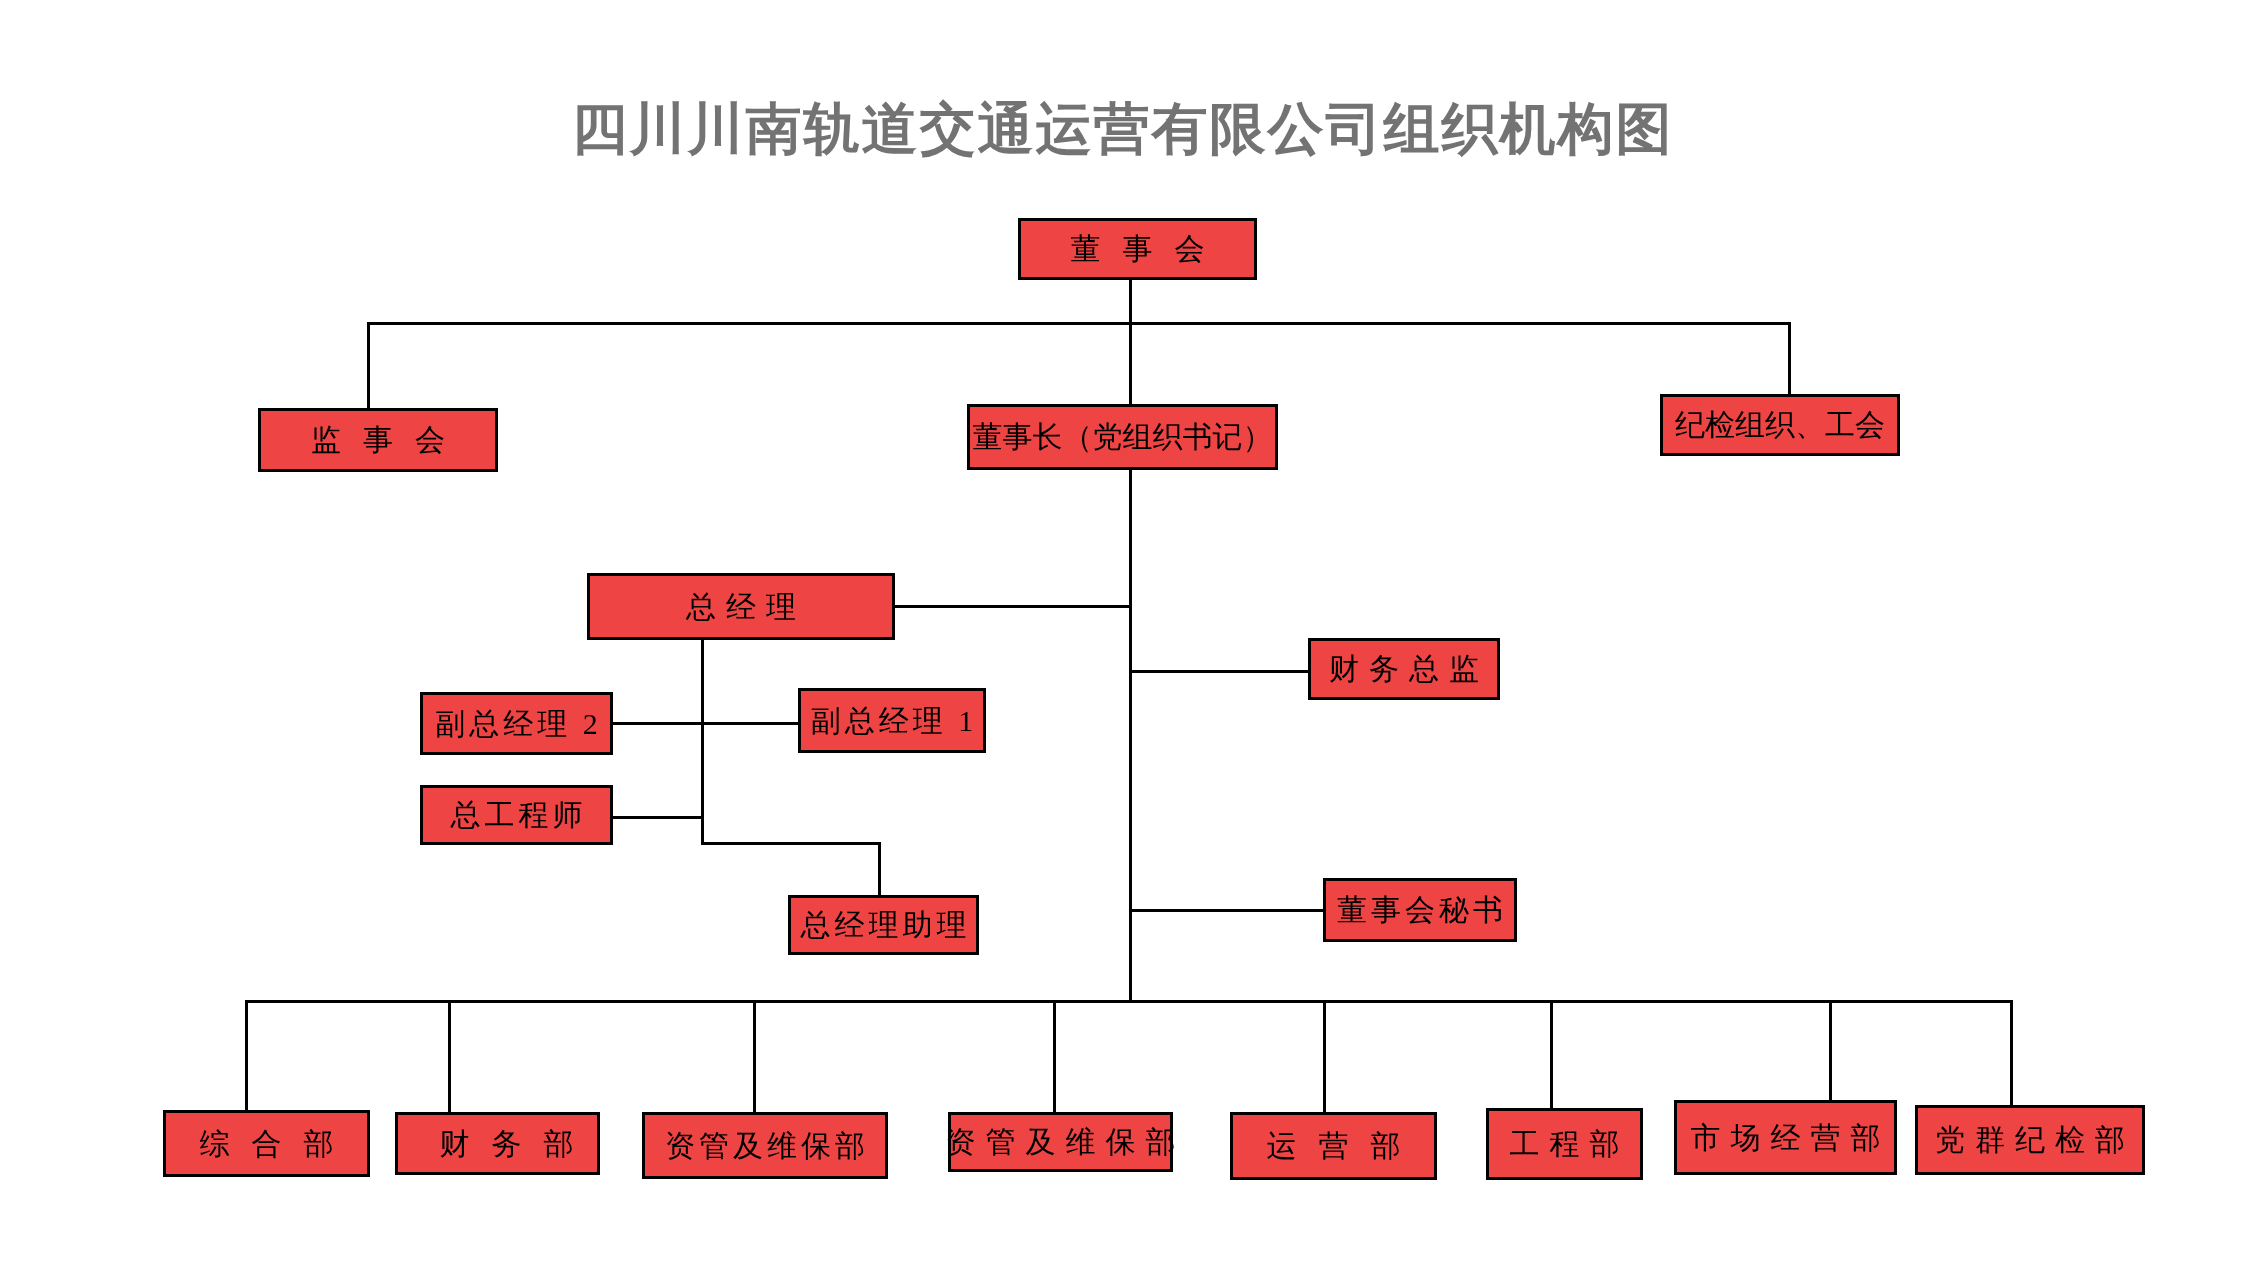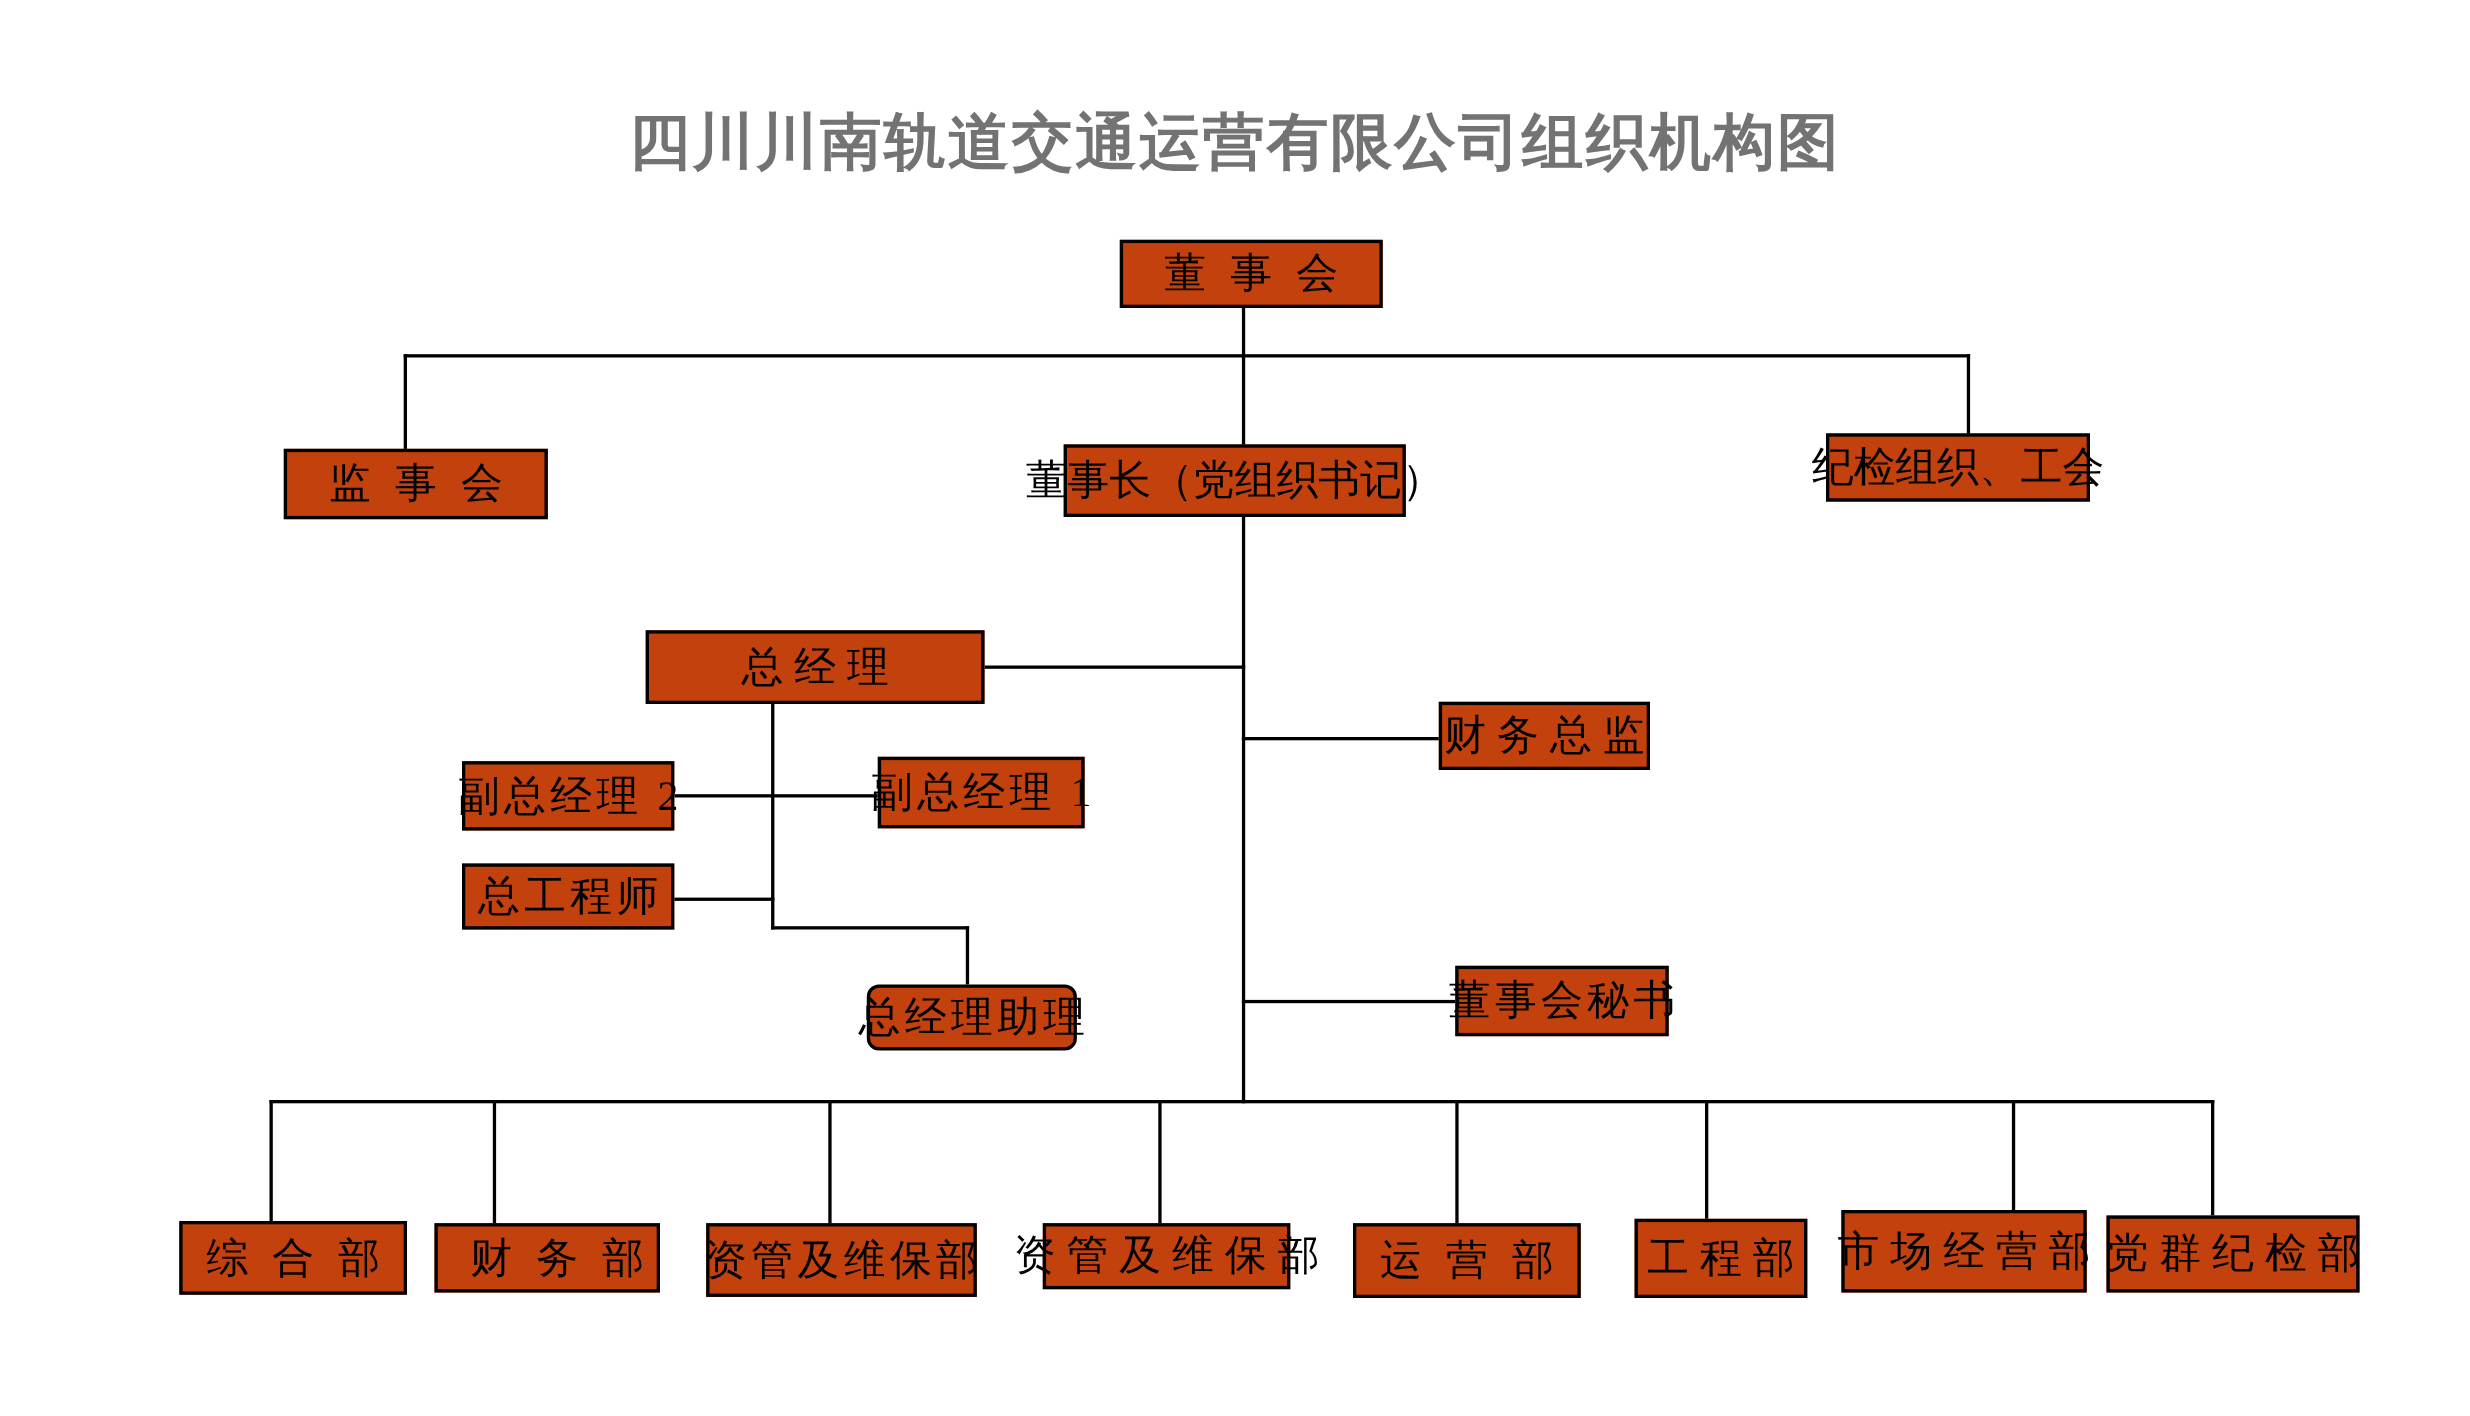--- a/index.html
+++ b/index.html
@@ -26,25 +26,25 @@
     font-weight: bold;
     font-size: 56px;
     letter-spacing: 2px;
     color: #737373;
     white-space: nowrap;
   }
   .node {
     position: absolute;
     box-sizing: border-box;
     border: 3px solid #000000;
-    background: #c2410c;
+    background: #ef4444;
     display: flex;
     align-items: center;
     justify-content: center;
-    font-size: 38px;
+    font-size: 30px;
     line-height: 1;
     white-space: nowrap;
     z-index: 2;
   }
   .line {
     position: absolute;
     background: #000000;
     z-index: 1;
   }
   
@@ -108,21 +108,21 @@
   <div class="node ls0" style="left:1660px; top:394px; width:240px; height:62px;">纪检组织、工会</div>
 
   <div class="node ls2" style="left:587px; top:573px; width:308px; height:67px;">总经理</div>
 
   <div class="node ls1" style="left:420px; top:692px; width:193px; height:63px;">副总经理 2</div>
 
   <div class="node ls1" style="left:798px; top:688px; width:188px; height:65px;">副总经理 1</div>
 
   <div class="node ls1" style="left:420px; top:785px; width:193px; height:60px;">总工程师</div>
 
-  <div class="node ls1" style="left:788px; top:895px; width:191px; height:60px;border-radius:11px;">总经理助理</div>
+  <div class="node ls1" style="left:788px; top:895px; width:191px; height:60px;">总经理助理</div>
 
   <div class="node ls2" style="left:1308px; top:638px; width:192px; height:62px;">财务总监</div>
 
   <div class="node ls3" style="left:163px; top:1110px; width:207px; height:67px;">综合部</div>
 
   <div class="node ls1" style="left:1323px; top:878px; width:194px; height:64px;">董事会秘书</div>
 
   <div class="node ls3" style="left:395px; top:1112px; width:205px; height:63px;padding-left:40px;">财务部</div>
 
   <div class="node ls1" style="left:642px; top:1112px; width:246px; height:67px;">资管及维保部</div>

